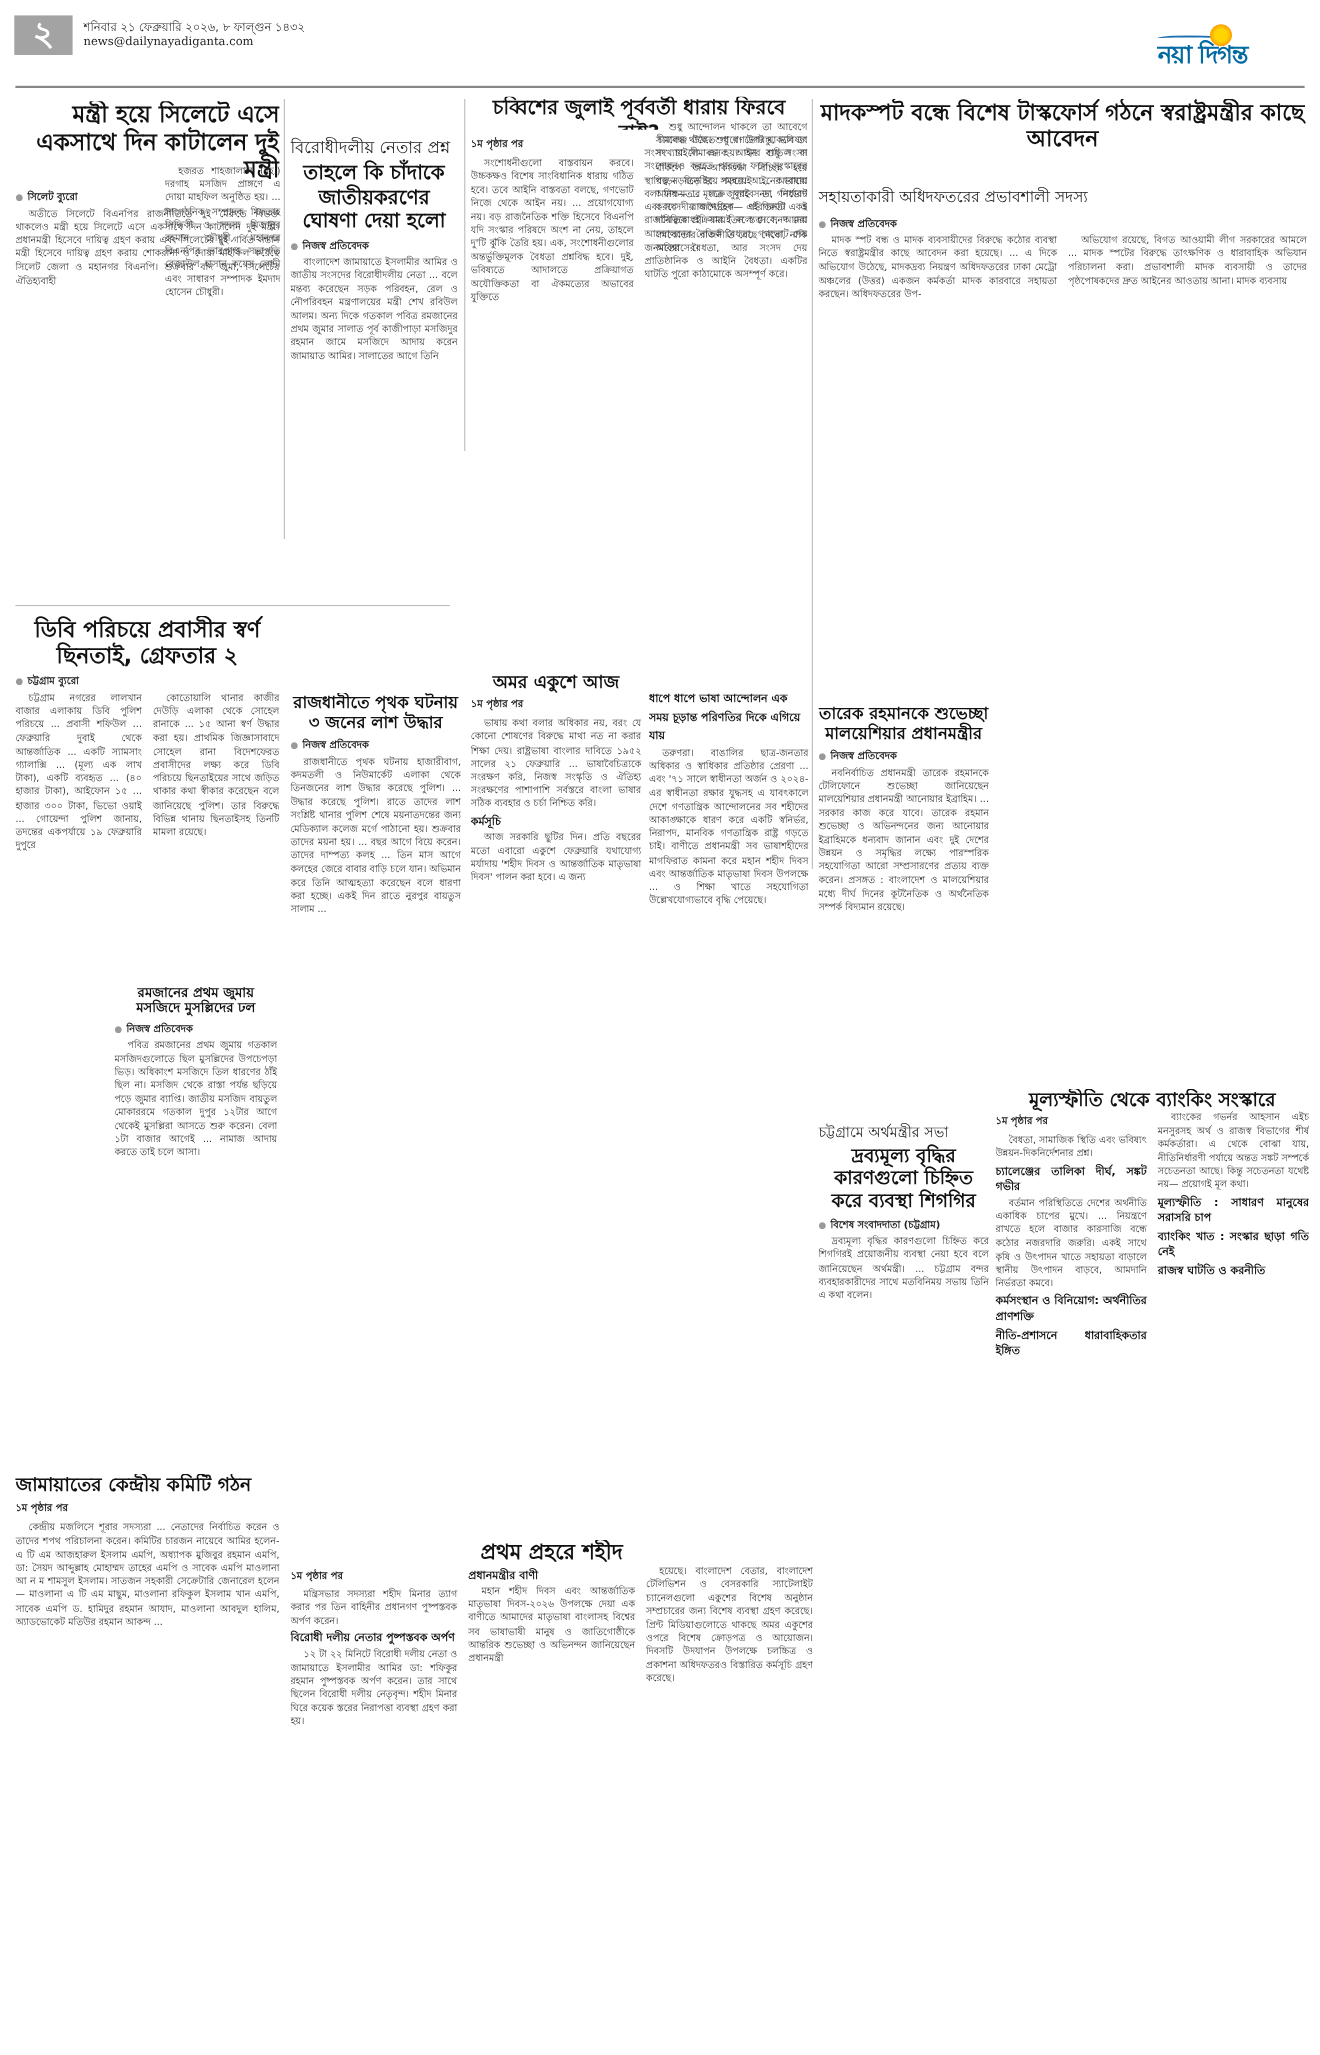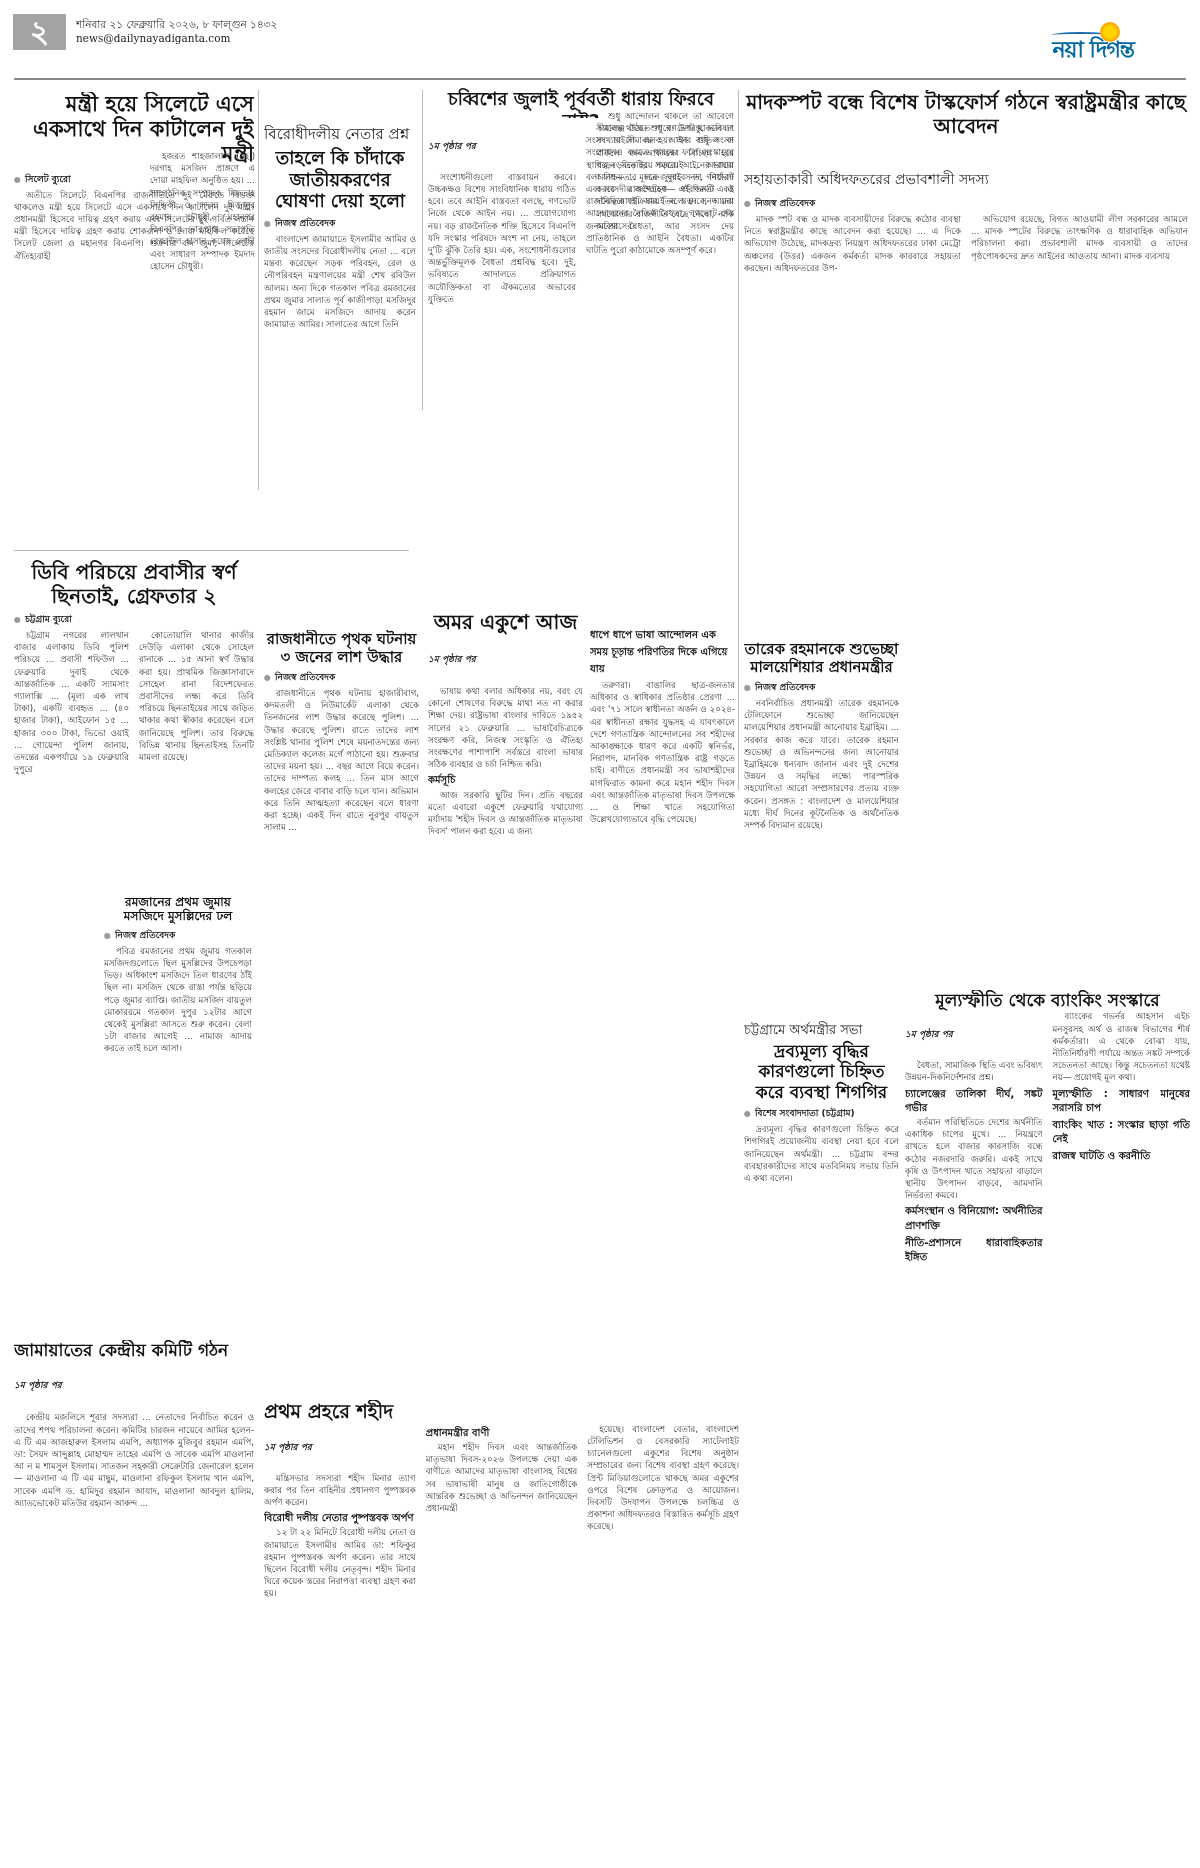--- a/index.html
+++ b/index.html
@@ -14,21 +14,21 @@
   .logo-sun { position: absolute; left: 48px; top: 0; width: 20px; height: 20px; border-radius: 50%; background: radial-gradient(circle, #ffd400 40%, #ff9d00 70%, rgba(255,157,0,0) 75%); }
   .logo-swoosh { position: absolute; left: 0; top: 10px; width: 58px; height: 6px; border-top: 2px solid #1b6fb0; border-radius: 50% 50% 0 0; }
   .logo-text { position: relative; top: 10px; font-family: "DejaVu Sans", sans-serif; font-size: 22px; font-weight: bold; color: #0369a1; letter-spacing: -1px; white-space: nowrap; }
   .rule { position: absolute; left: 14px; top: 78px; width: 1172px; height: 2px; background: #888; }
 
   .block { position: absolute; overflow: hidden; }
   .headline { font-family: "DejaVu Sans", sans-serif; font-weight: bold; color: #111; line-height: 1.2; text-align: center; }
   .kicker { font-size: 15px; color: #222; font-weight: normal; margin-top: 30px; }
   .byline { font-size: 9px; font-weight: bold; color: #222; margin: 4px 0 2px; }
   .byline::before { content: "●"; color: #999; margin-right: 4px; font-size: 8px; }
-  .cont { font-size: 9px; font-weight: bold; font-style: italic; color: #222; margin: 18px 0; }
+  .cont { font-size: 9px; font-weight: bold; color: #222; margin: 4px 0; }
   .sub { font-size: 10px; font-weight: bold; color: #111; margin: 3px 0 1px; }
   .cols { display: flex; gap: 10px; }
   .col { flex: 1; font-size: 8.6px; line-height: 1.42; text-align: justify; color: #333; }
   .col p { text-indent: 12px; margin-bottom: 1px; }
   .vline { position: absolute; width: 1px; background: #bbb; }
   .hline { position: absolute; height: 1px; background: #bbb; }
 </style>
 </head>
 <body>
 
@@ -128,21 +128,21 @@
 
 <div class="block" style="left:264px;top:630px;width:155px;height:720px">
   <div class="headline" style="font-size:15px">রাজধানীতে পৃথক ঘটনায় ৩ জনের লাশ উদ্ধার</div>
   <div class="byline">নিজস্ব প্রতিবেদক</div>
   <div class="col">
       <p>রাজধানীতে পৃথক ঘটনায় হাজারীবাগ, কদমতলী ও নিউমার্কেট এলাকা থেকে তিনজনের লাশ উদ্ধার করেছে পুলিশ। ... উদ্ধার করেছে পুলিশ। রাতে তাদের লাশ সংশ্লিষ্ট থানার পুলিশ শেষে ময়নাতদন্তের জন্য মেডিক্যাল কলেজ মর্গে পাঠানো হয়। শুক্রবার তাদের ময়না হয়। ... বছর আগে বিয়ে করেন। তাদের দাম্পত্য কলহ ... তিন মাস আগে কলহের জেরে বাবার বাড়ি চলে যান। অভিমান করে তিনি আত্মহত্যা করেছেন বলে ধারণা করা হচ্ছে। একই দিন রাতে নুরপুর বায়তুস সালাম ...</p>
     </div>
 </div>
 
 <div class="block" style="left:428px;top:610px;width:155px;height:490px">
-  <div class="headline" style="font-size:20px">অমর একুশে আজ</div>
+  <div class="headline" style="font-size:16px">অমর একুশে আজ</div>
   <div class="cont">১ম পৃষ্ঠার পর</div>
   <div class="col">
     <p>ভাষায় কথা বলার অধিকার নয়, বরং যে কোনো শোষণের বিরুদ্ধে মাথা নত না করার শিক্ষা দেয়। রাষ্ট্রভাষা বাংলার দাবিতে ১৯৫২ সালের ২১ ফেব্রুয়ারি ... ভাষাবৈচিত্র্যকে সংরক্ষণ করি, নিজস্ব সংস্কৃতি ও ঐতিহ্য সংরক্ষণের পাশাপাশি সর্বস্তরে বাংলা ভাষার সঠিক ব্যবহার ও চর্চা নিশ্চিত করি।</p>
     <div class="sub">কর্মসূচি</div>
     <p>আজ সরকারি ছুটির দিন। প্রতি বছরের মতো এবারো একুশে ফেব্রুয়ারি যথাযোগ্য মর্যাদায় 'শহীদ দিবস ও আন্তর্জাতিক মাতৃভাষা দিবস' পালন করা হবে। এ জন্য</p>
   </div>
 </div>
 <div class="block" style="left:590px;top:624px;width:145px;height:400px">
   <div class="sub">ধাপে ধাপে ভাষা আন্দোলন এক সময় চূড়ান্ত পরিণতির দিকে এগিয়ে যায়</div>
   <div class="col">
@@ -189,21 +189,21 @@
 
 <div class="block" style="left:14px;top:1340px;width:240px;height:520px">
   <div class="headline" style="font-size:17px;text-align:left">জামায়াতের কেন্দ্রীয় কমিটি গঠন</div>
   <div class="cont">১ম পৃষ্ঠার পর</div>
   <div class="col">
       <p>কেন্দ্রীয় মজলিসে শূরার সদস্যরা ... নেতাদের নির্বাচিত করেন ও তাদের শপথ পরিচালনা করেন। কমিটির চারজন নায়েবে আমির হলেন-এ টি এম আজহারুল ইসলাম এমপি, অধ্যাপক মুজিবুর রহমান এমপি, ডা: সৈয়দ আব্দুল্লাহ মোহাম্মদ তাহের এমপি ও সাবেক এমপি মাওলানা আ ন ম শামসুল ইসলাম। সাতজন সহকারী সেক্রেটারি জেনারেল হলেন— মাওলানা এ টি এম মাছুম, মাওলানা রফিকুল ইসলাম খান এমপি, সাবেক এমপি ড. হামিদুর রহমান আযাদ, মাওলানা আবদুল হালিম, অ্যাডভোকেট মতিউর রহমান আকন্দ ...</p>
     </div>
 </div>
 
 <div class="block" style="left:264px;top:1400px;width:475px;height:460px">
-  <div class="headline" style="font-size:19px;text-align:left">প্রথম প্রহরে শহীদ</div>
+  <div class="headline" style="font-size:19px;text-align:center">প্রথম প্রহরে শহীদ</div>
   <div class="cols">
     <div class="col">
       <div class="cont">১ম পৃষ্ঠার পর</div>
       <p>মন্ত্রিসভার সদস্যরা শহীদ মিনার ত্যাগ করার পর তিন বাহিনীর প্রধানগণ পুষ্পস্তবক অর্পণ করেন।</p>
       <div class="sub">বিরোধী দলীয় নেতার পুষ্পস্তবক অর্পণ</div>
       <p>১২ টা ২২ মিনিটে বিরোধী দলীয় নেতা ও জামায়াতে ইসলামীর আমির ডা: শফিকুর রহমান পুষ্পস্তবক অর্পণ করেন। তার সাথে ছিলেন বিরোধী দলীয় নেতৃবৃন্দ। শহীদ মিনার ঘিরে কয়েক স্তরের নিরাপত্তা ব্যবস্থা গ্রহণ করা হয়।</p>
     </div>
     <div class="col">
       <div class="sub">প্রধানমন্ত্রীর বাণী</div>
       <p>মহান শহীদ দিবস এবং আন্তর্জাতিক মাতৃভাষা দিবস-২০২৬ উপলক্ষে দেয়া এক বাণীতে আমাদের মাতৃভাষা বাংলাসহ বিশ্বের সব ভাষাভাষী মানুষ ও জাতিগোষ্ঠীকে আন্তরিক শুভেচ্ছা ও অভিনন্দন জানিয়েছেন প্রধানমন্ত্রী</p>

